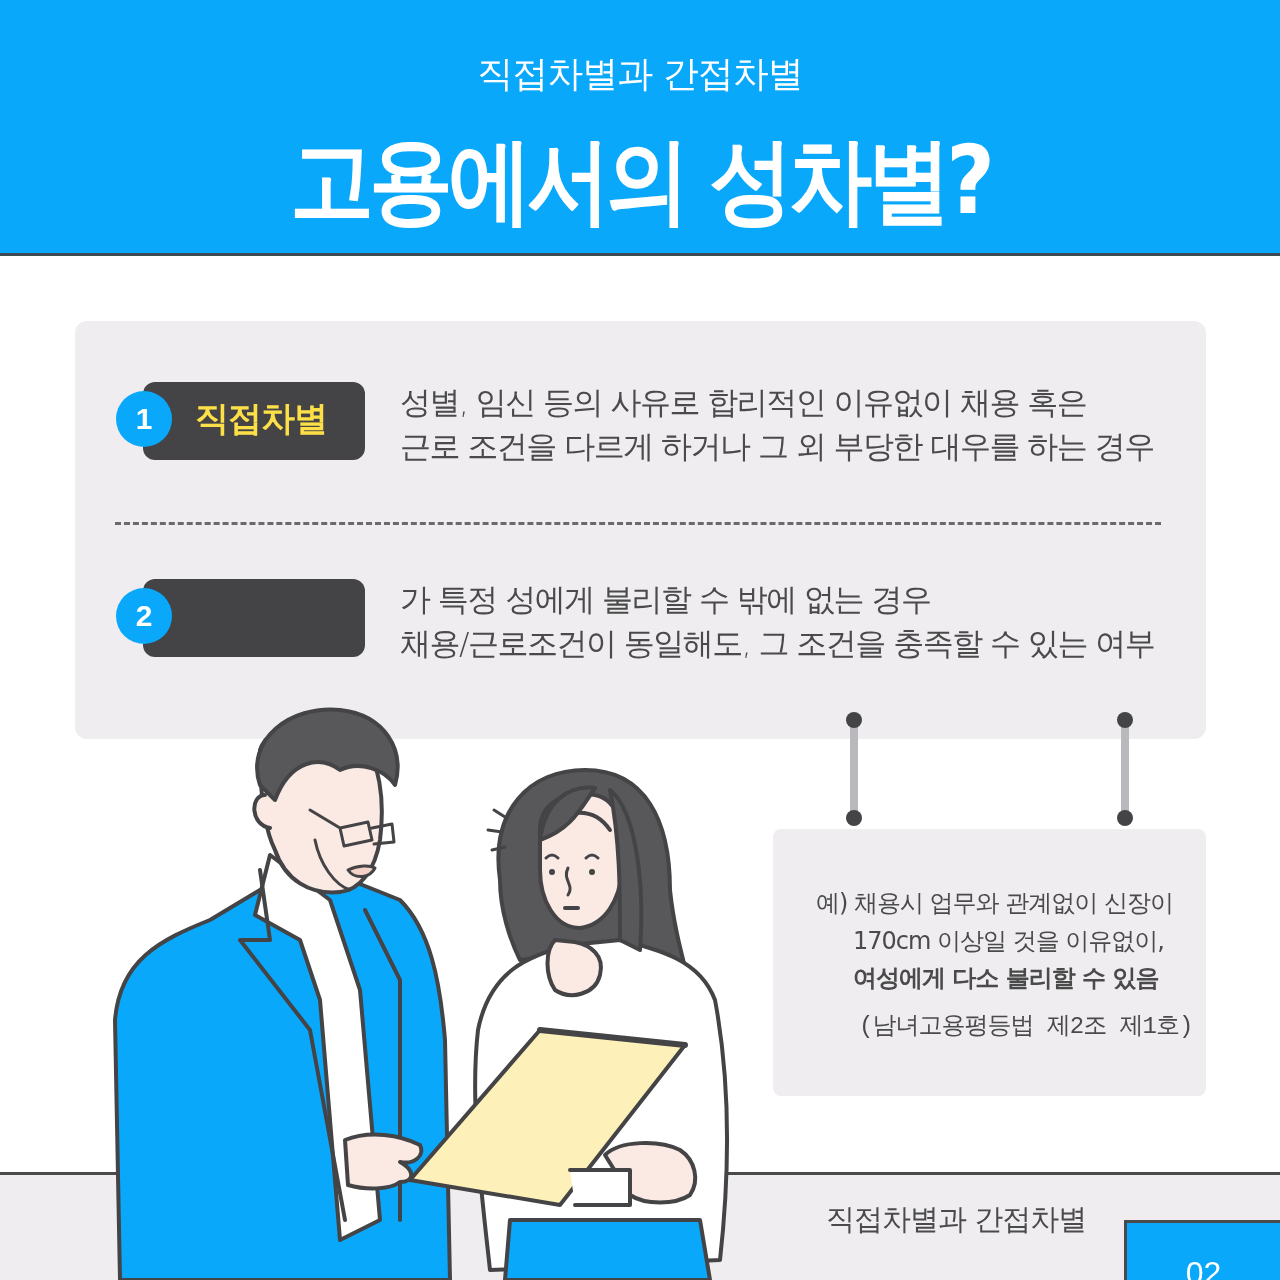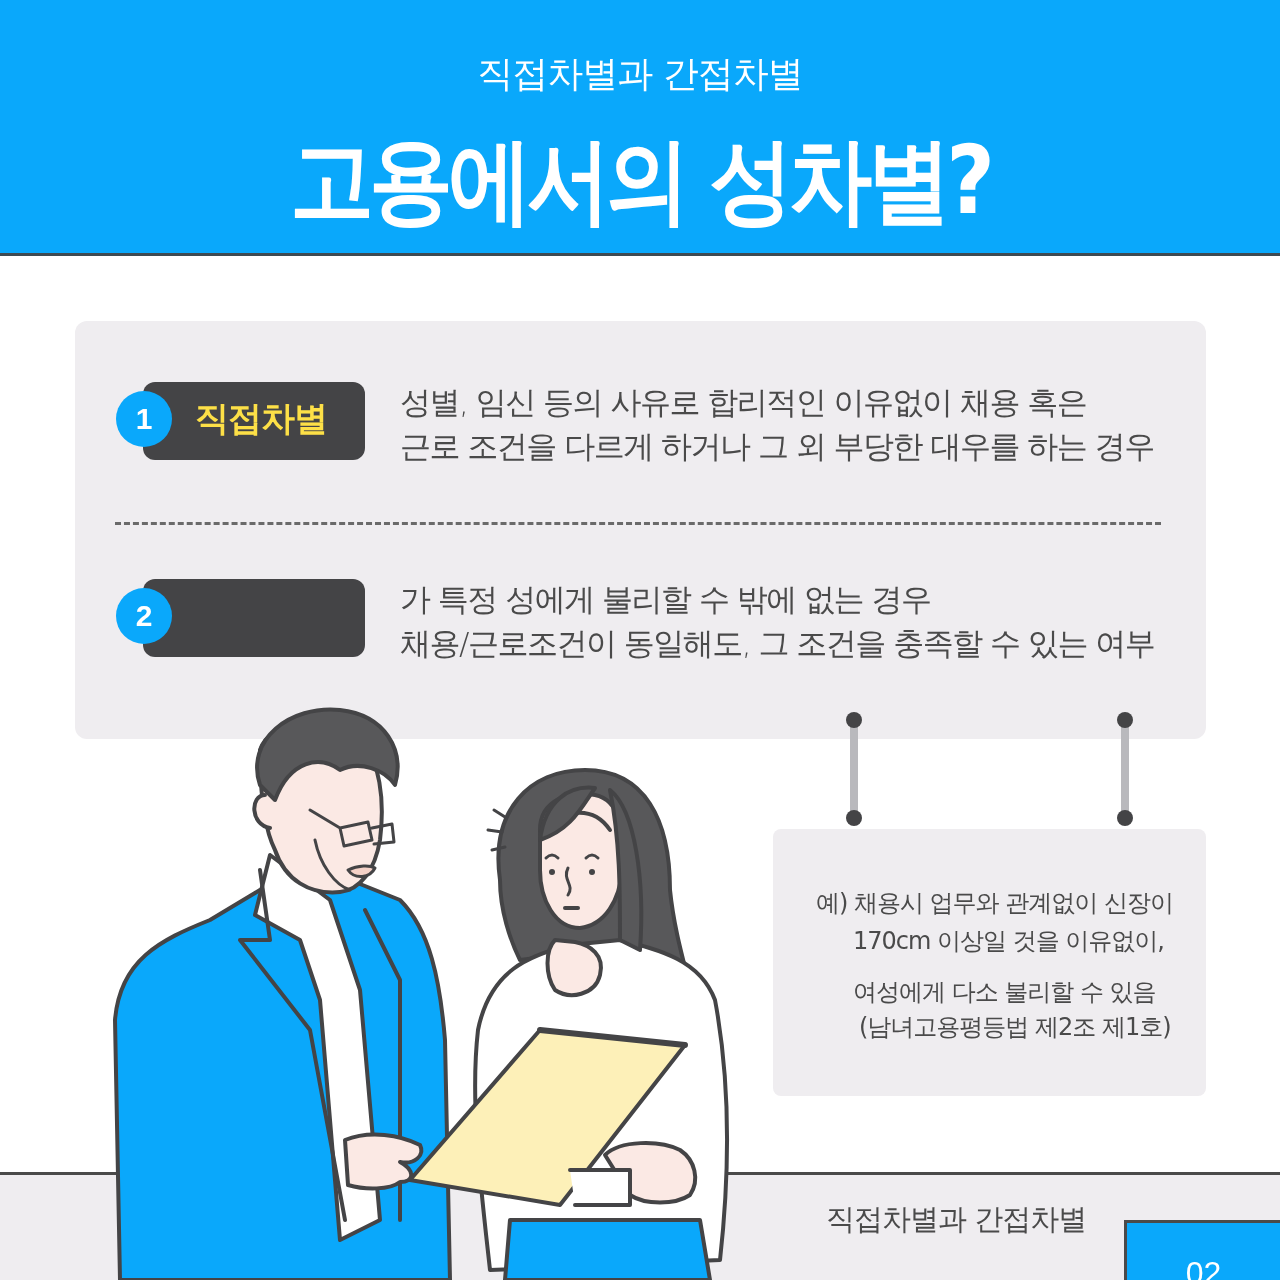--- a/index.html
+++ b/index.html
@@ -167,20 +167,20 @@
 </svg>
 
 <div class="sign-hook" style="left:850px; top:720px; height:98px;"></div>
 <div class="sign-dot" style="left:846px; top:712px;"></div>
 <div class="sign-hook" style="left:1121px; top:720px; height:98px;"></div>
 <div class="sign-dot" style="left:1117px; top:712px;"></div>
 
 <div class="sign">
   <div class="line" style="left:43px; top:59px;">예) 채용시 업무와 관계없이 신장이</div>
   <div class="line" style="left:80px; top:97px;">170cm 이상일 것을 이유없이,</div>
-  <div class="line" style="left:80px; top:148px;">여성에게 다소 불리할 수 있음</div>
-  <div class="line" style="left:86px; top:183px;">(남녀고용평등법 제2조 제1호)</div>
+  <div class="line" style="left:80px; top:134px;font-weight:bold;">여성에게 다소 불리할 수 있음</div>
+  <div class="line" style="left:86px; top:183px;font-family:Liberation Mono, monospace;">(남녀고용평등법 제2조 제1호)</div>
 </div>
 <div class="sign-dot" style="left:846px; top:810px;"></div>
 <div class="sign-dot" style="left:1117px; top:810px;"></div>
 
 <div class="footer-text">직접차별과 간접차별</div>
 <div class="page-box">02</div>
 
 </body></html>

